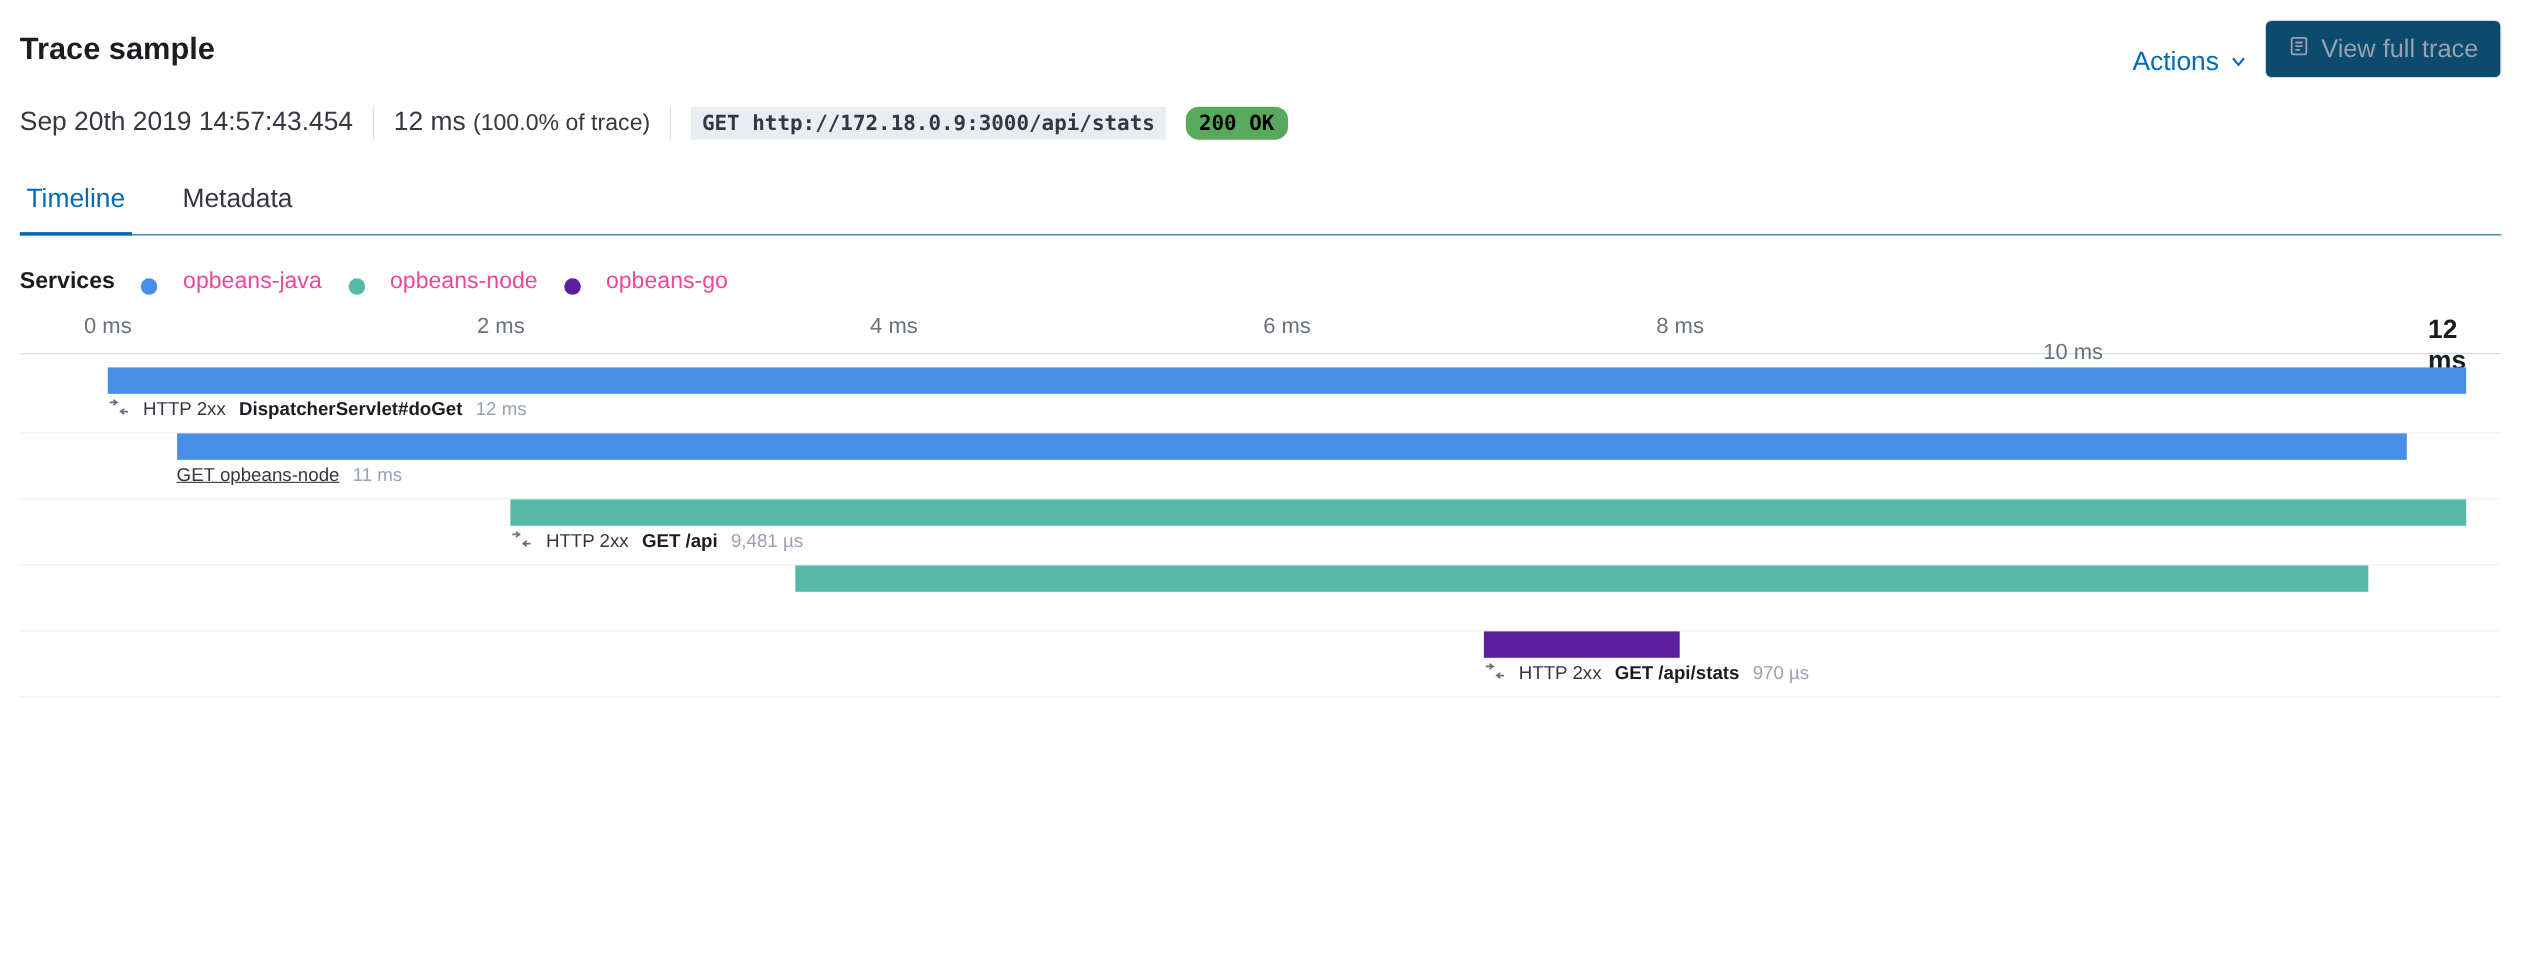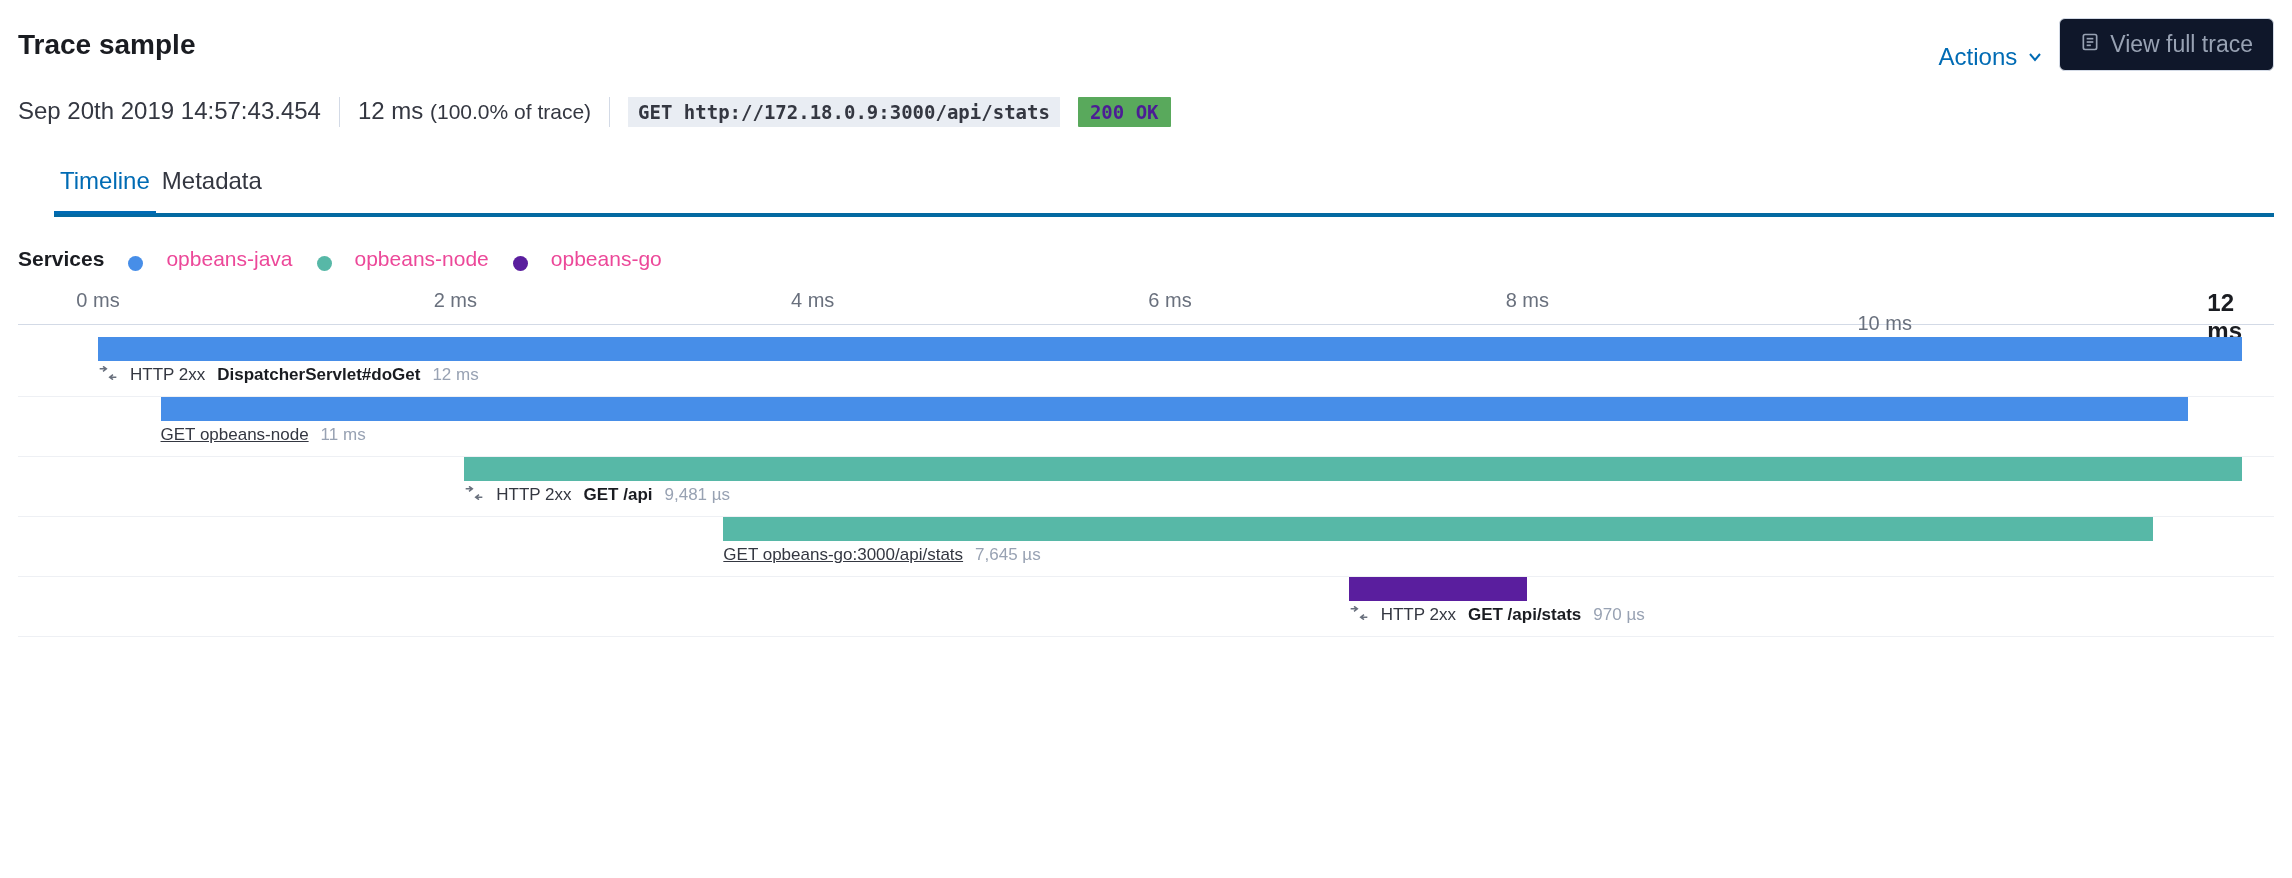--- a/index.html
+++ b/index.html
@@ -31,21 +31,21 @@
     cursor: pointer;
     display: flex;
     align-items: center;
     gap: 10px;
   }
   .actions-link svg { width: 16px; height: 16px; }
   .btn-outline {
     border: 1px solid #d3dae6;
     border-radius: 6px;
     padding: 12px 20px;
-    background: #0f172a;
+    background: #0c4a6e;
     color: #98a2b3;
     font-size: 23px;
     display: flex;
     align-items: center;
     gap: 10px;
     cursor: pointer;
   }
   .btn-outline svg { width: 20px; height: 20px; stroke: #98a2b3; }
 
   .meta-row {
@@ -65,33 +65,33 @@
   .badge-url {
     background: #e9edf3;
     padding: 4px 10px;
     border-radius: 0;
     font-size: 19px;
     font-weight: 600;
     font-family: Menlo, Consolas, monospace;
   }
   .badge-status {
     background: #59a95c;
-    color: #4c1d95;
+    color: #000000;
     padding: 4px 12px;
-    border-radius: 1px;
+    border-radius: 12px;
     font-size: 19px;
     font-weight: 600;
     font-family: Menlo, Consolas, monospace;
   }
 
   .tabs {
     display: flex;
+    gap: 40px;
     margin-top: 40px;
-    border-bottom: 4px solid #0369a1;
-    margin-left: 36px;
+    border-bottom: 1px solid #0369a1;
   }
   .tab {
     padding: 0 6px 16px 6px;
     font-size: 24px;
     color: #343741;
     cursor: pointer;
   }
   .tab.active {
     color: #006bb4;
     border-bottom: 3px solid #006bb4;
@@ -270,24 +270,20 @@
               </svg></span>
             <span class="status">HTTP 2xx</span>
             <span class="name-bold">GET /api</span>
             <span class="dur">9,481 µs</span>
           </div>
         </div>
       </div>
       <div class="span-row">
         <div class="track">
           <div class="bar" style="left: 29.1667%; width: 66.6667%; background: rgb(87, 184, 167);"></div>
-          <div class="span-label" style="left: 29.1667%;">
-            <span class="name">GET opbeans-go:3000/api/stats</span>
-            <span class="dur">7,645 µs</span>
-          </div>
         </div>
       </div>
       <div class="span-row">
         <div class="track">
           <div class="bar" style="left: 58.3333%; width: 8.33333%; background: rgb(90, 30, 158);"></div>
           <div class="span-label" style="left: 58.3333%;">
             <span class="incoming-icon"><svg viewBox="0 0 24 16">
                 <path d="M2 3 L10 3 M6 0 L10 3 L6 6" fill="none" stroke="#69707d" stroke-width="1.8"></path>
                 <path d="M22 13 L14 13 M18 10 L14 13 L18 16" fill="none" stroke="#69707d" stroke-width="1.8"></path>
               </svg></span>

